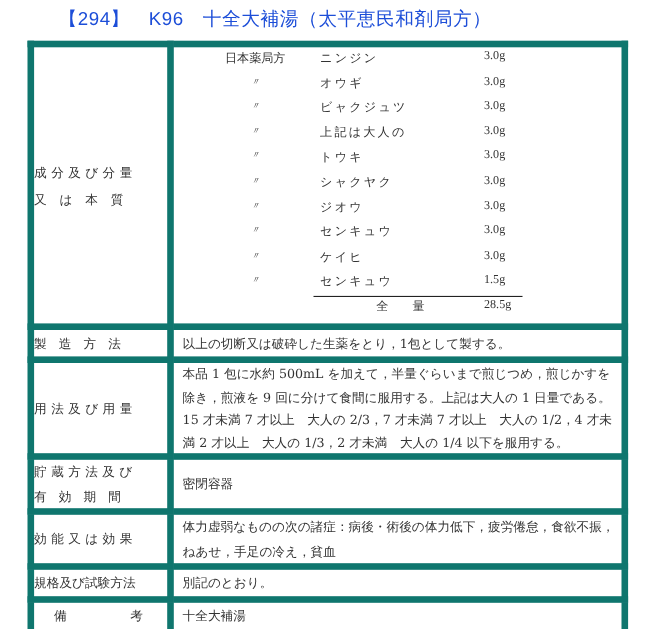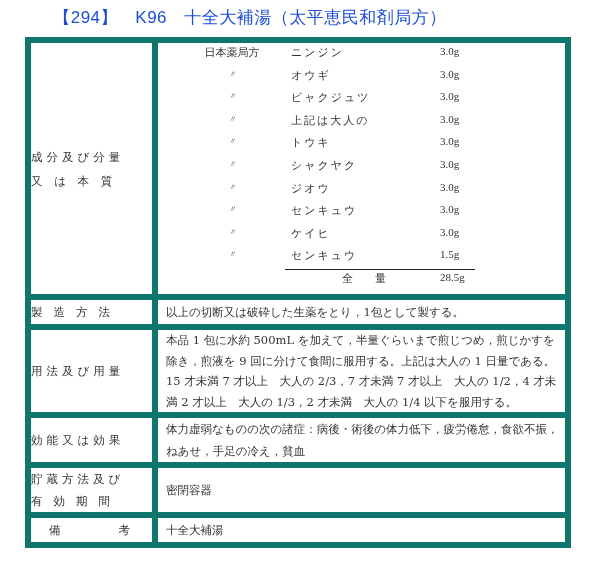--- a/index.html
+++ b/index.html
@@ -126,36 +126,40 @@
   <tr style="height:83px;">
     <td class="label lbl-spaced">用法及び用量</td>
     <td class="content" style="line-height:20.5px;">
       <div>本品 1 包に水約 500mL を加えて，半量ぐらいまで煎じつめ，煎じかすを</div>
       <div>除き，煎液を 9 回に分けて食間に服用する。上記は大人の 1 日量である。</div>
       <div>15 才未満 7 才以上　大人の 2/3，7 才未満 7 才以上　大人の 1/2，4 才未</div>
       <div>満 2 才以上　大人の 1/3，2 才未満　大人の 1/4 以下を服用する。</div>
     </td>
   </tr>
 
+  <tr style="height:48px;">
+    <td class="label" style="line-height:22px;">
+      <div class="lbl-spaced">貯蔵方法及び</div>
+      <div class="lbl-wide">有効期間</div>
+    </td>
+    <td class="content">密閉容器</td>
+  </tr>
+
   <tr style="height:50px;">
     <td class="label lbl-spaced">効能又は効果</td>
     <td class="content" style="line-height:22px;">
       <div>体力虚弱なものの次の諸症：病後・術後の体力低下，疲労倦怠，食欲不振，</div>
       <div>ねあせ，手足の冷え，貧血</div>
     </td>
   </tr>
 
-  <tr style="height:48px;">
-    <td class="label" style="line-height:22px;">
-      <div class="lbl-spaced">貯蔵方法及び</div>
-      <div class="lbl-wide">有効期間</div>
-    </td>
-    <td class="content">密閉容器</td>
+  <tr style="height:24px;">
+    <td class="label">規格及び試験方法</td>
+    <td class="content">別記のとおり。</td>
   </tr>
-
 
   <tr style="height:24px;">
     <td class="label">
       <div class="lbl-justify">
         <span>備</span>
         <span>考</span>
       </div>
     </td>
     <td class="content">十全大補湯</td>
   </tr>

